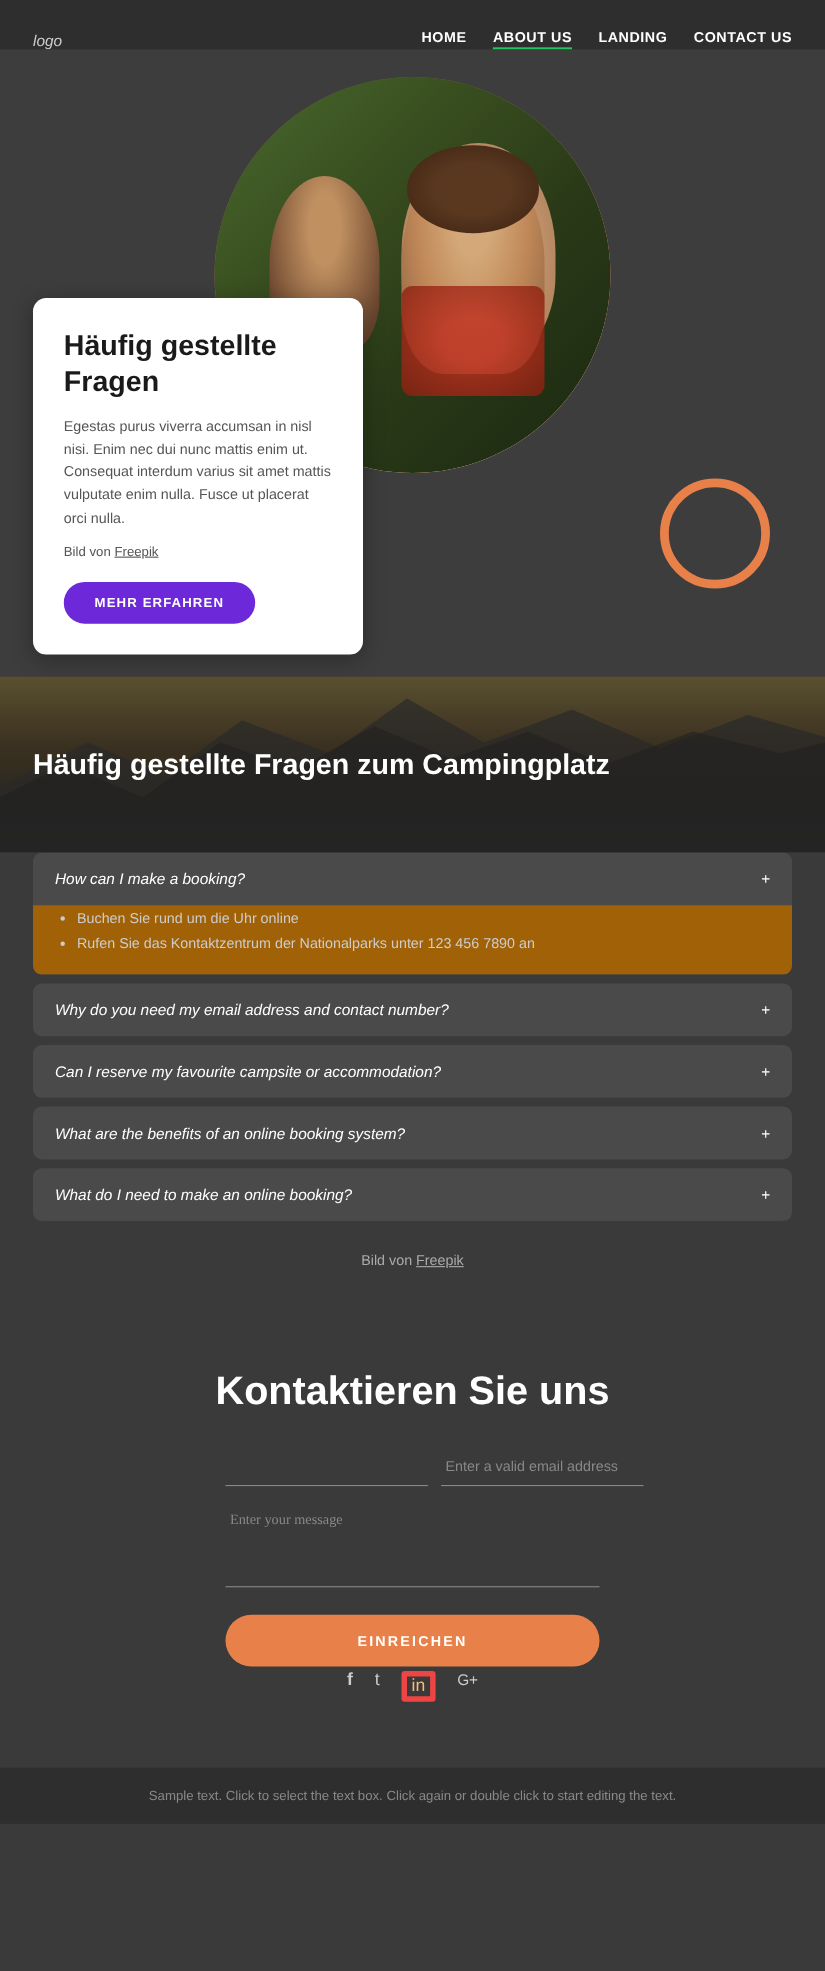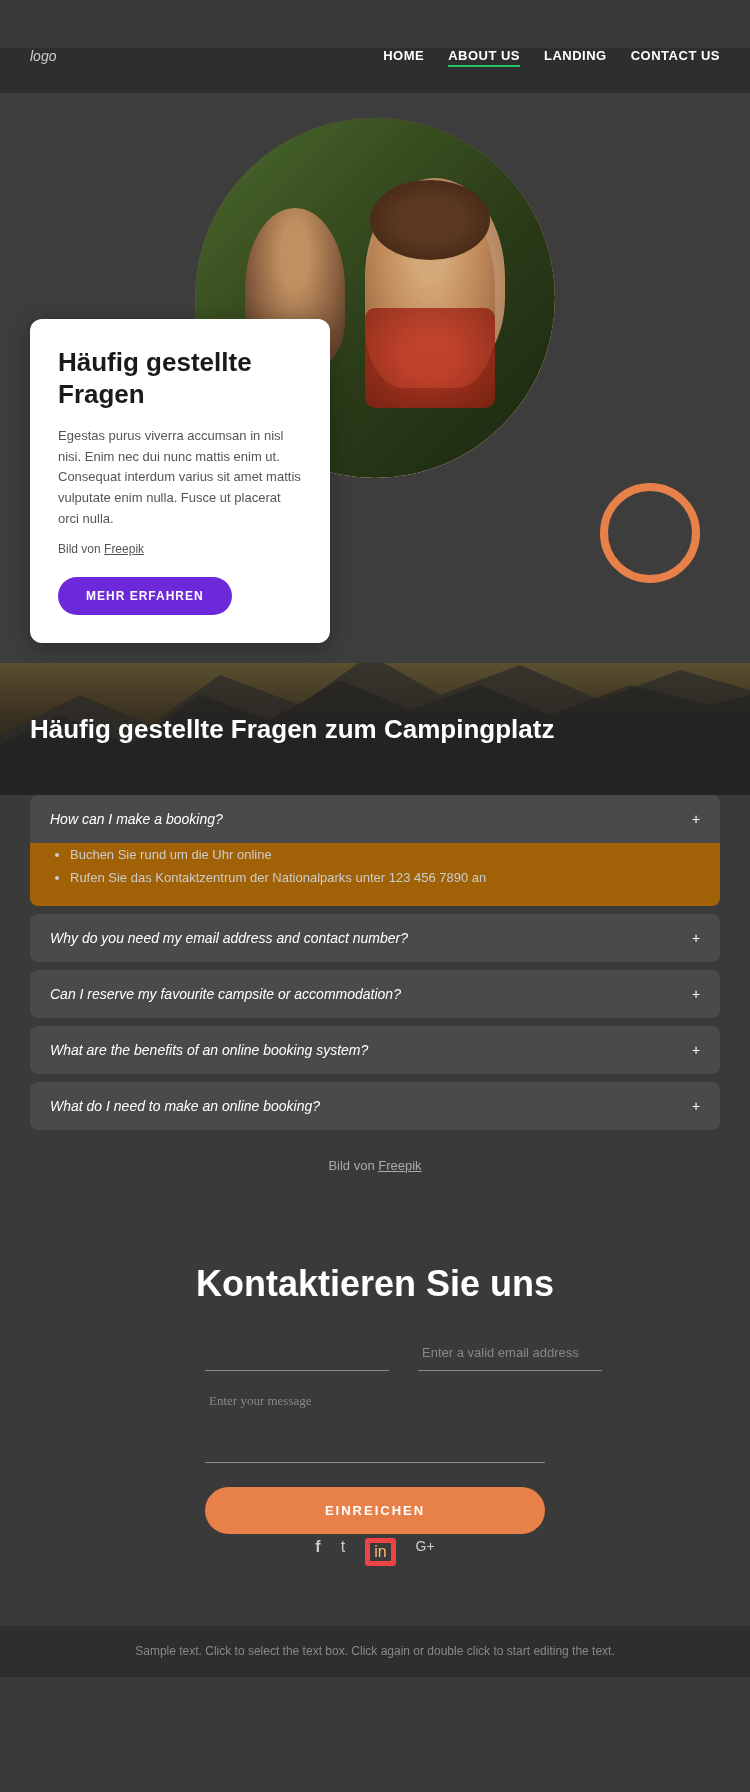--- a/index.html
+++ b/index.html
@@ -8,25 +8,24 @@
       background: #3a3a3a;
       width: 750px;
       min-height: 1792px;
       overflow-x: hidden;
     }
 
     
     nav {
       background: #2e2e2e;
       display: flex;
-      align-items: flex-start;
+      align-items: flex-end;
       justify-content: space-between;
       padding: 0 30px;
       height: 45px;
-      margin-top: 48px;
     }
     .nav-logo {
       color: #ccc;
       font-size: 14px;
       font-style: italic;
     }
     .nav-links {
       display: flex;
       gap: 24px;
     }
@@ -131,21 +130,21 @@
       font-size: 12px;
       font-weight: 700;
       letter-spacing: 1px;
       cursor: pointer;
       text-transform: uppercase;
     }
 
     
     .faq-banner {
       position: relative;
-      height: 132px;
+      height: 160px;
       overflow: hidden;
       display: flex;
       align-items: center;
       padding-left: 30px;
     }
     .faq-banner-bg {
       position: absolute;
       inset: 0;
       background: linear-gradient(180deg, #5a5030 0%, #3a3020 40%, #2a2820 70%, #303030 100%);
     }
@@ -228,21 +227,21 @@
       font-size: 36px;
       font-weight: 800;
       margin-bottom: 30px;
     }
     .contact-form {
       max-width: 340px;
       margin: 0 auto;
     }
     .form-row {
       display: flex;
-      gap: 29px;
+      gap: 12px;
       margin-bottom: 12px;
     }
     .form-input {
       flex: 1;
       background: transparent;
       border: none;
       border-bottom: 1px solid #888;
       color: #ccc;
       font-size: 13px;
       padding: 10px 4px;

